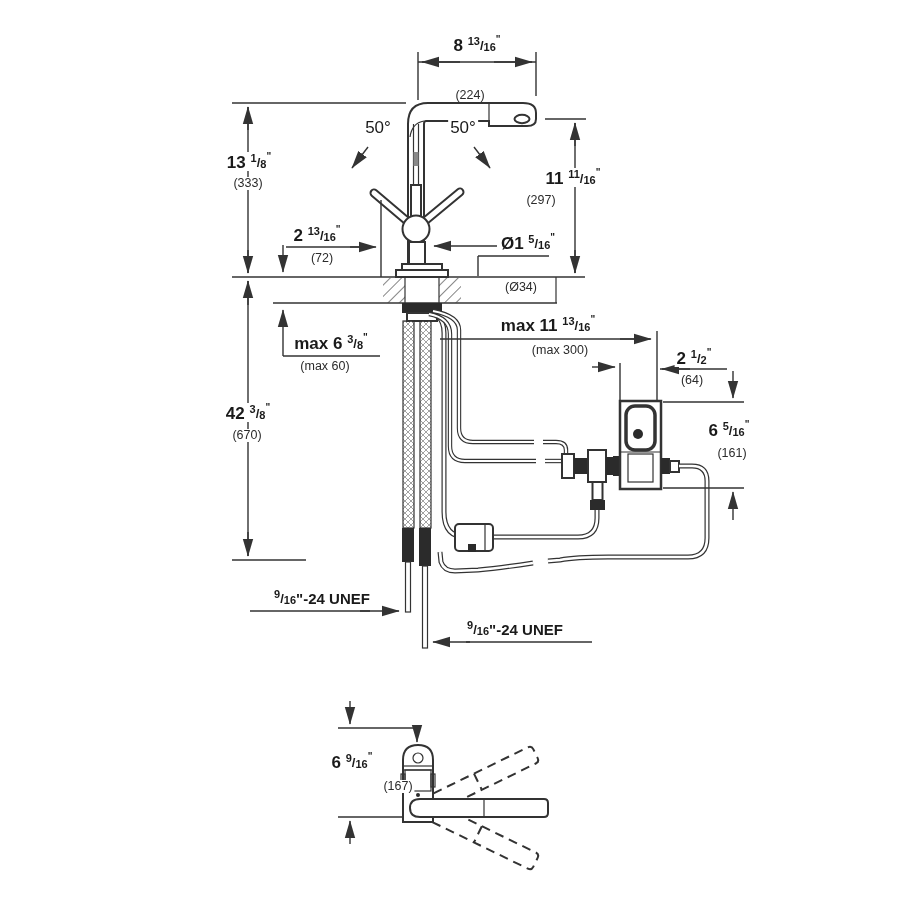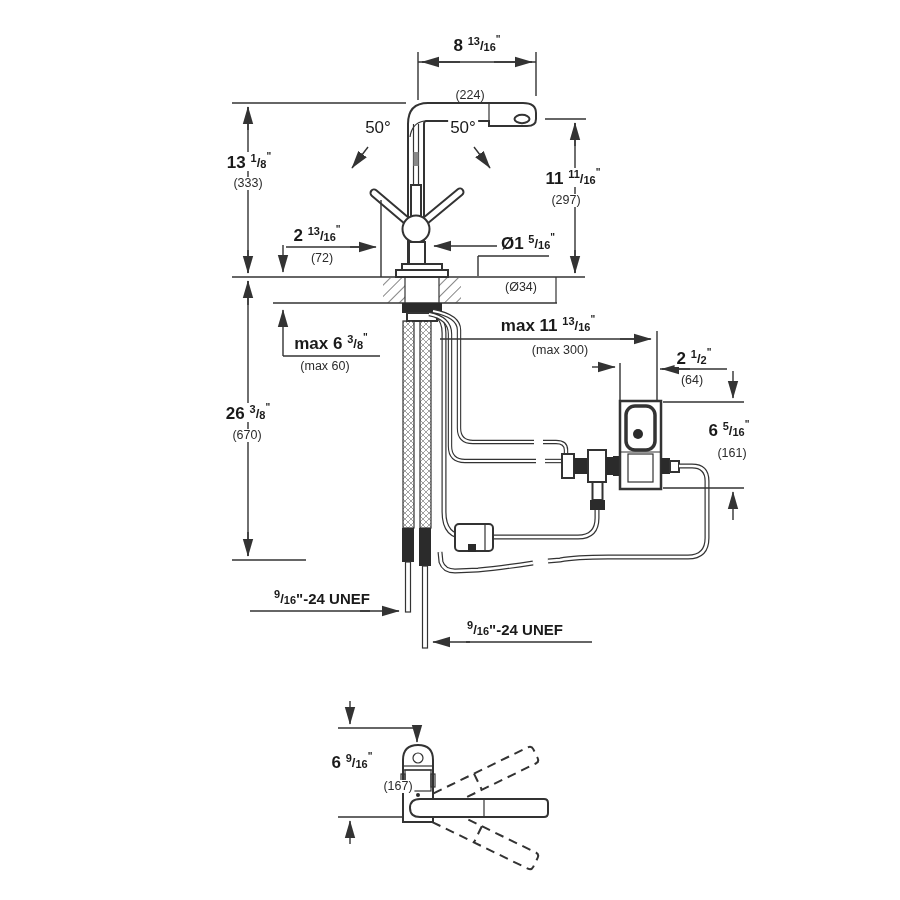--- a/index.html
+++ b/index.html
@@ -269,38 +269,38 @@
 <div class="lbl main" style="left:477px;top:35px;"><span>8</span> <span class="fr-n">13</span><span class="fr-s">/</span><span class="fr-d">16</span><span class="inch">"</span></div>
 <div class="lbl metric" style="left:470px;top:66px;margin-top:23px;">(224)</div>
 
 <div class="lbl angle" style="left:378px;top:119px;">50°</div>
 <div class="lbl angle" style="left:463px;top:119px;">50°</div>
 
 <div class="lbl main" style="left:249px;top:152px;"><span>13</span> <span class="fr-n">1</span><span class="fr-s">/</span><span class="fr-d">8</span><span class="inch">"</span></div>
 <div class="lbl metric" style="left:248px;top:177px;">(333)</div>
 
 <div class="lbl main" style="left:573px;top:168px;"><span>11</span> <span class="fr-n">11</span><span class="fr-s">/</span><span class="fr-d">16</span><span class="inch">"</span></div>
-<div class="lbl metric" style="left:566px;top:194px;">(297)</div>
+<div class="lbl metric" style="left:541px;top:194px;">(297)</div>
 
 <div class="lbl main" style="left:317px;top:225px;"><span>2</span> <span class="fr-n">13</span><span class="fr-s">/</span><span class="fr-d">16</span><span class="inch">"</span></div>
 <div class="lbl metric" style="left:322px;top:252px;">(72)</div>
 
 <div class="lbl main" style="left:528px;top:233px;"><span>Ø1</span> <span class="fr-n">5</span><span class="fr-s">/</span><span class="fr-d">16</span><span class="inch">"</span></div>
 <div class="lbl metric" style="left:521px;top:259px;margin-top:22px;">(Ø34)</div>
 
 <div class="lbl main" style="left:331px;top:333px;"><span>max 6</span> <span class="fr-n">3</span><span class="fr-s">/</span><span class="fr-d">8</span><span class="inch">"</span></div>
 <div class="lbl metric" style="left:325px;top:360px;">(max 60)</div>
 
 <div class="lbl main" style="left:548px;top:315px;"><span>max 11</span> <span class="fr-n">13</span><span class="fr-s">/</span><span class="fr-d">16</span><span class="inch">"</span></div>
 <div class="lbl metric" style="left:560px;top:344px;">(max 300)</div>
 
 <div class="lbl main" style="left:694px;top:348px;"><span>2</span> <span class="fr-n">1</span><span class="fr-s">/</span><span class="fr-d">2</span><span class="inch">"</span></div>
 <div class="lbl metric" style="left:692px;top:374px;">(64)</div>
 
-<div class="lbl main" style="left:248px;top:403px;"><span>26</span> <span class="fr-n">3</span><span class="fr-s">/</span><span class="fr-d">8</span><span class="inch">"</span></div>
+<div class="lbl main" style="left:248px;top:403px;"><span>42</span> <span class="fr-n">3</span><span class="fr-s">/</span><span class="fr-d">8</span><span class="inch">"</span></div>
 <div class="lbl metric" style="left:247px;top:429px;">(670)</div>
 
 <div class="lbl main" style="left:729px;top:420px;"><span>6</span> <span class="fr-n">5</span><span class="fr-s">/</span><span class="fr-d">16</span><span class="inch">"</span></div>
 <div class="lbl metric" style="left:732px;top:447px;">(161)</div>
 
 <div class="lbl unef" style="left:322px;top:589px;"><span class="fr-n">9</span><span class="fr-s">/</span><span class="fr-d">16</span><span>"-24 UNEF</span></div>
 <div class="lbl unef" style="left:515px;top:620px;"><span class="fr-n">9</span><span class="fr-s">/</span><span class="fr-d">16</span><span>"-24 UNEF</span></div>
 
 <div class="lbl main" style="left:352px;top:752px;"><span>6</span> <span class="fr-n">9</span><span class="fr-s">/</span><span class="fr-d">16</span><span class="inch">"</span></div>
 <div class="lbl metric" style="left:350px;top:780px;margin-left:48px;">(167)</div>

